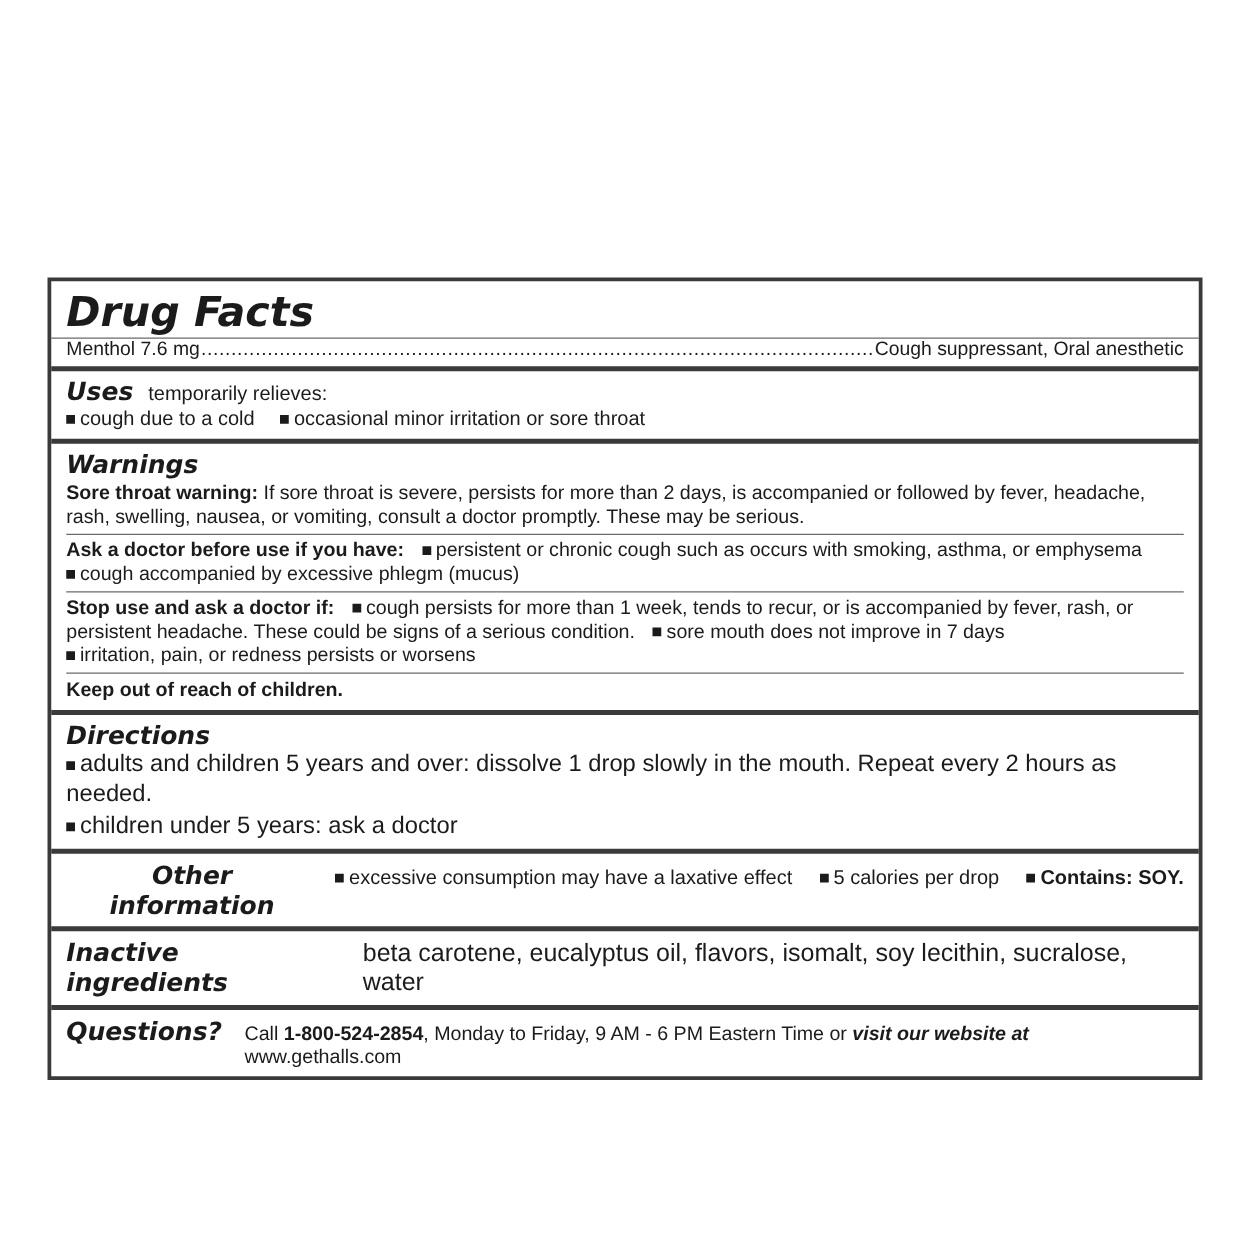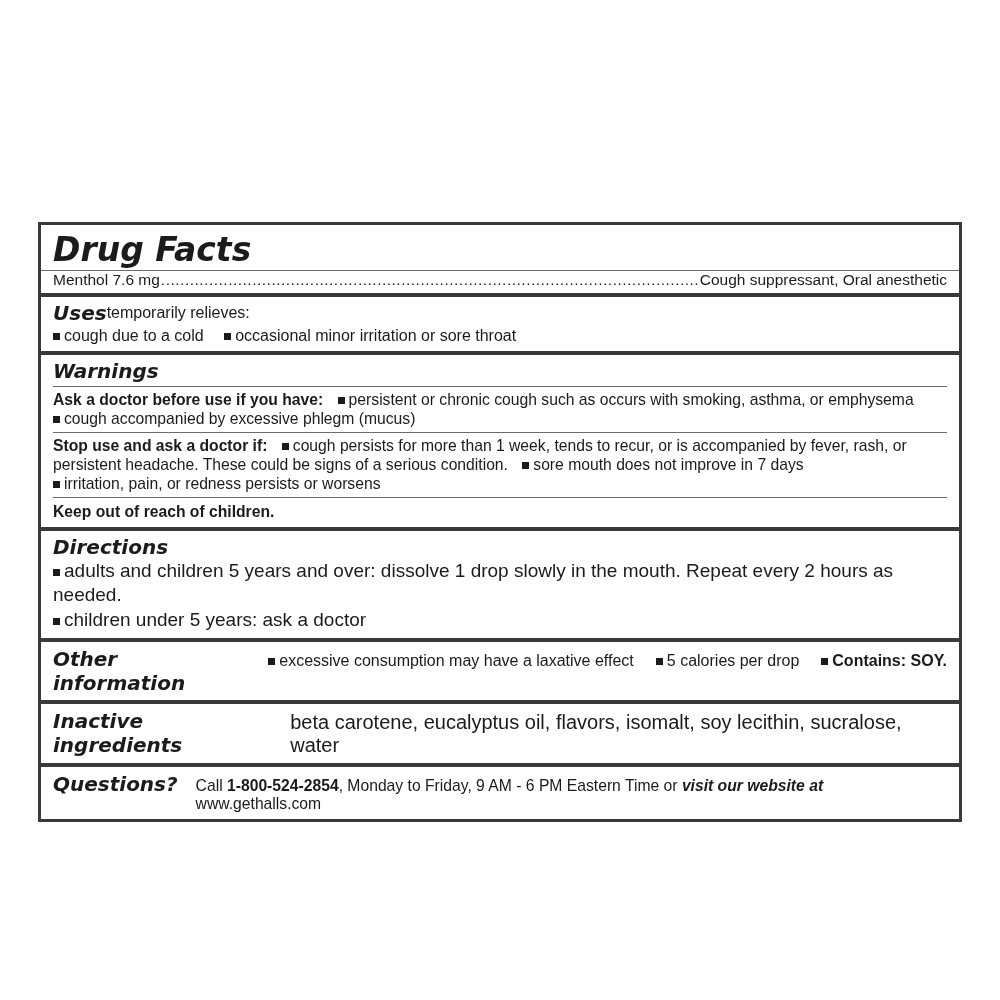--- a/index.html
+++ b/index.html
@@ -88,21 +88,21 @@
   
   .uses-block { padding: 4px 12px 5px 12px; }
   .sec-head-italic {
     font-family: "DejaVu Sans", sans-serif;
     font-style: italic;
     font-weight: bold;
     font-size: 20px;
     display: inline-block;
     vertical-align: baseline;
   }
-  .uses-line1 { display: flex; align-items: center; }
+  .uses-line1 { display: flex; align-items: flex-end; gap: 12px; }
   .uses-sub { font-size: 16px; }
   .bullets-line {
     font-size: 16px;
     line-height: 1.25;
     margin-top: 1px;
   }
   .sq {
     display: inline-block;
     width: 7px;
     height: 7px;
@@ -140,20 +140,21 @@
   
   .dir-block { padding: 4px 12px 5px 12px; }
   .dir-line { font-size: 19px; line-height: 1.3; }
 
   
   .other-block {
     padding: 5px 12px 5px 12px;
     display: flex;
     align-items: baseline;
     flex-wrap: nowrap;
+    text-align: center;
   }
   .other-items {
     font-size: 16px;
     display: flex;
     gap: 22px;
     align-items: baseline;
     margin-left: 14px;
     white-space: nowrap;
   }
 
@@ -210,20 +211,24 @@
           <span class="sq"></span><span>occasional minor irritation or sore throat</span>
         </span>
       </div>
     </div>
 
     <div class="rule-med"></div>
 
     <div class="warn-block">
       <div class="warn-title">Warnings</div>
 
+      <div class="warn-para">
+        <span class="b">Sore throat warning:</span>
+        <span>If sore throat is severe, persists for more than 2 days, is accompanied or followed by fever, headache, rash, swelling, nausea, or vomiting, consult a doctor promptly. These may be serious.</span>
+      </div>
 
       <div class="sub-rule"></div>
 
       <div class="warn-para">
         <span class="b">Ask a doctor before use if you have:</span>
         <span class="sq" style="margin-left:10px;"></span><span>persistent or chronic cough such as occurs with smoking, asthma, or emphysema</span><br>
         <span class="sq"></span><span>cough accompanied by excessive phlegm (mucus)</span>
       </div>
 
       <div class="sub-rule"></div>

